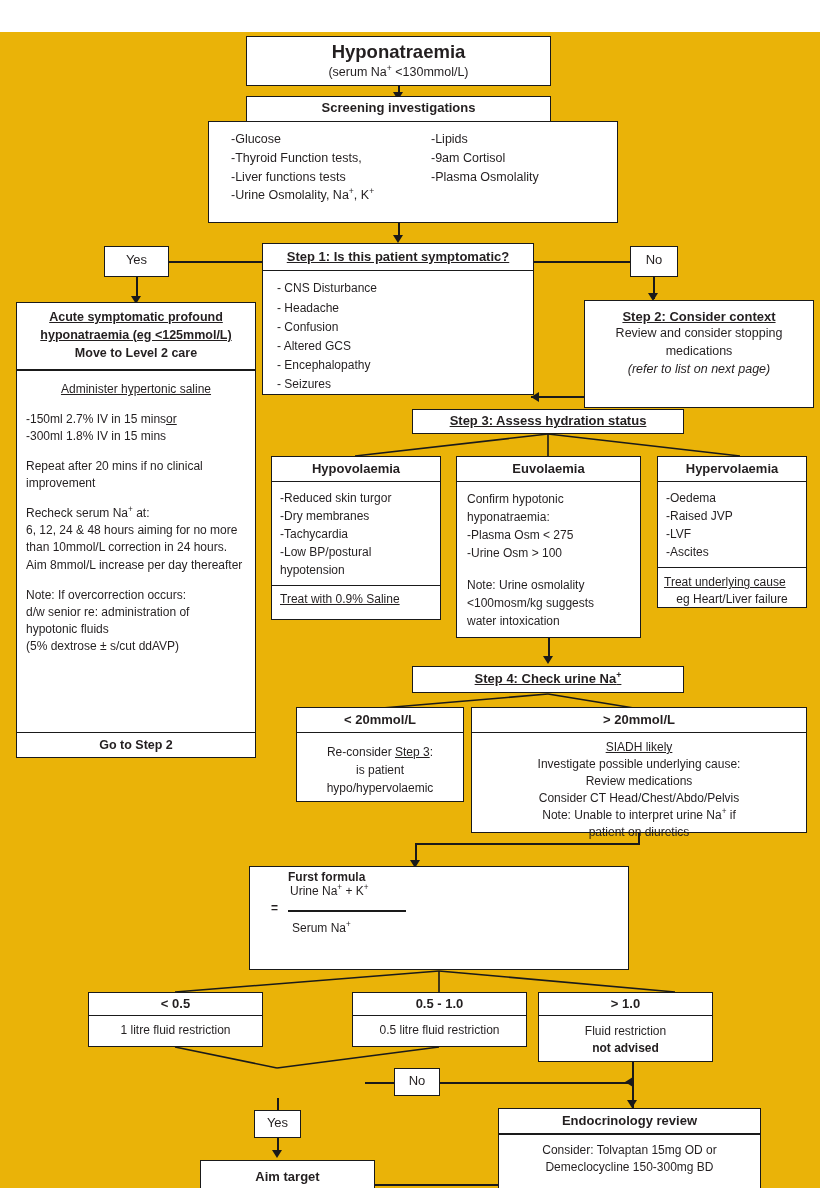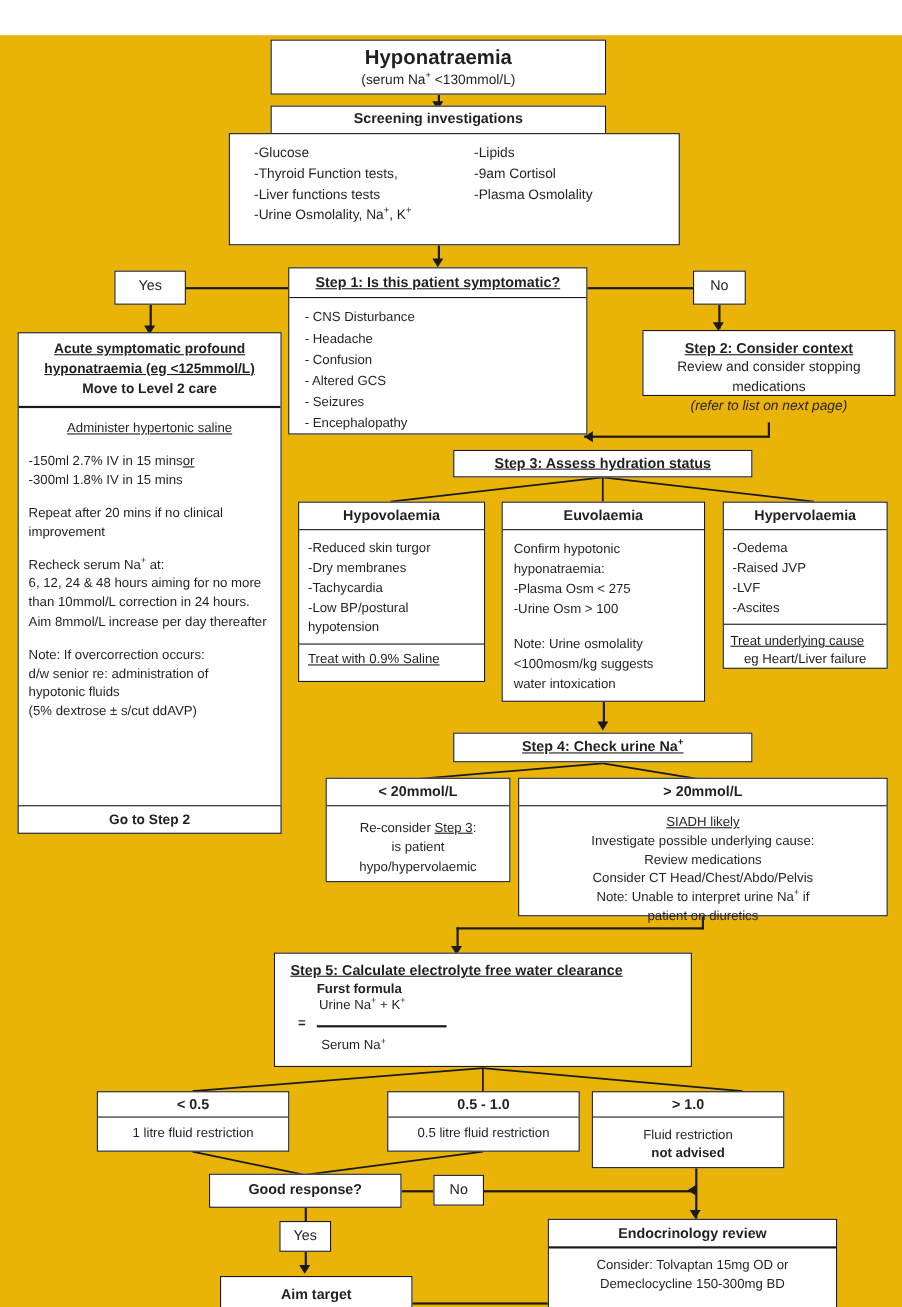--- a/index.html
+++ b/index.html
@@ -119,40 +119,40 @@
   <div class="ln v" style="left:398px; top:191px; height:16px;"></div>
   <div class="arw" style="left:393px; top:203px;"></div>
 
   <div class="box" style="left:262px; top:211px; width:272px; height:152px;">
     <div class="hdr t13 u" style="padding:5px 2px 6px 2px;">Step 1: Is this patient symptomatic?</div>
     <div class="bdy t12s lh16 lft" style="padding-left:14px;padding-top:8px;">
       <div>- CNS Disturbance</div>
       <div>- Headache</div>
       <div>- Confusion</div>
       <div>- Altered GCS</div>
+      <div>- Encephalopathy</div>
       <div>- Seizures</div>
-      <div>- Encephalopathy</div>
     </div>
   </div>
 
   <div class="box" style="left:104px; top:214px; width:65px; height:31px;">
     <div class="ctr t13" style="padding-top:5px;">Yes</div>
   </div>
   <div class="ln h" style="left:169px; top:229px; width:94px;"></div>
   <div class="ln v" style="left:136px; top:245px; height:24px;"></div>
   <div class="arw" style="left:131px; top:264px;"></div>
 
   <div class="ln h" style="left:534px; top:229px; width:96px;"></div>
   <div class="box" style="left:630px; top:214px; width:48px; height:31px;">
     <div class="ctr t13" style="padding-top:5px;">No</div>
   </div>
   <div class="ln v" style="left:653px; top:245px; height:22px;"></div>
   <div class="arw" style="left:648px; top:261px;"></div>
 
-  <div class="box" style="left:584px; top:268px; width:230px; height:60px;">
+  <div class="box" style="left:584px; top:268px; width:230px; height:108px;">
     <div class="ctr t13 bold u" style="padding-top:8px;">Step 2: Consider context</div>
     <div class="ctr t12 lh14" style="padding:1px 8px 0 8px;">
       <div>Review and consider stopping</div>
       <div>medications</div>
       <div class="ital bold" style="font-weight:normal;">(refer to list on next page)</div>
     </div>
   </div>
 
   <div class="ln v" style="left:698px; top:352px; height:14px;"></div>
   <div class="ln h" style="left:531px; top:364.4px; width:168px;"></div>
@@ -268,21 +268,20 @@
       <div>patient on diuretics</div>
     </div>
   </div>
 
   <div class="ln v" style="left:638px; top:801px; height:12px;"></div>
   <div class="ln h" style="left:415px; top:811.4px; width:224px;"></div>
   <div class="ln v" style="left:415px; top:811px; height:22px;"></div>
   <div class="arw" style="left:410px; top:828px;"></div>
 
   <div class="box" style="left:249px; top:834px; width:380px; height:104px;">
-    <div class="t13 bold u" style="padding:7px 0 0 14px;">Step 5: Calculate electrolyte free water clearance</div>
     <div class="t12s" style="padding:3px 0 0 0;">
       <div class="bold" style="padding-left:38px;">Furst formula</div>
       <div style="padding-left:40px;"><span>Urine Na</span><span class="sup">+</span><span> + K</span><span class="sup">+</span></div>
       <div style="padding-left:21px;margin-top:3px;">
         <span class="bold">=</span>
         <span class="frac" style="margin-left:7px;"></span>
       </div>
       <div style="padding-left:42px;margin-top:6px;"><span>Serum Na</span><span class="sup">+</span></div>
     </div>
   </div>
@@ -309,23 +308,20 @@
       <div>Fluid restriction</div>
       <div class="bold">not advised</div>
     </div>
   </div>
 
   <svg class="diag" style="left:0px; top:1014px; width:820px; height:24px;">
     <line x1="175" y1="1" x2="277" y2="22"></line>
     <line x1="439" y1="1" x2="277" y2="22"></line>
   </svg>
 
-  <div class="box" style="left:190px; top:1035px; width:175px; height:31px;">
-    <div class="ctr t13 bold" style="padding-top:5px;">Good response?</div>
-  </div>
 
   <div class="ln h" style="left:365px; top:1050px; width:29px;"></div>
   <div class="box" style="left:394px; top:1036px; width:46px; height:28px;">
     <div class="ctr t13" style="padding-top:4px;">No</div>
   </div>
   <div class="ln h" style="left:440px; top:1050px; width:190px;"></div>
   <div class="arw left" style="left:625px; top:1045px;"></div>
 
   <div class="ln v" style="left:632px; top:1030px; height:46px;"></div>
   <div class="arw" style="left:627px; top:1068px;"></div>

